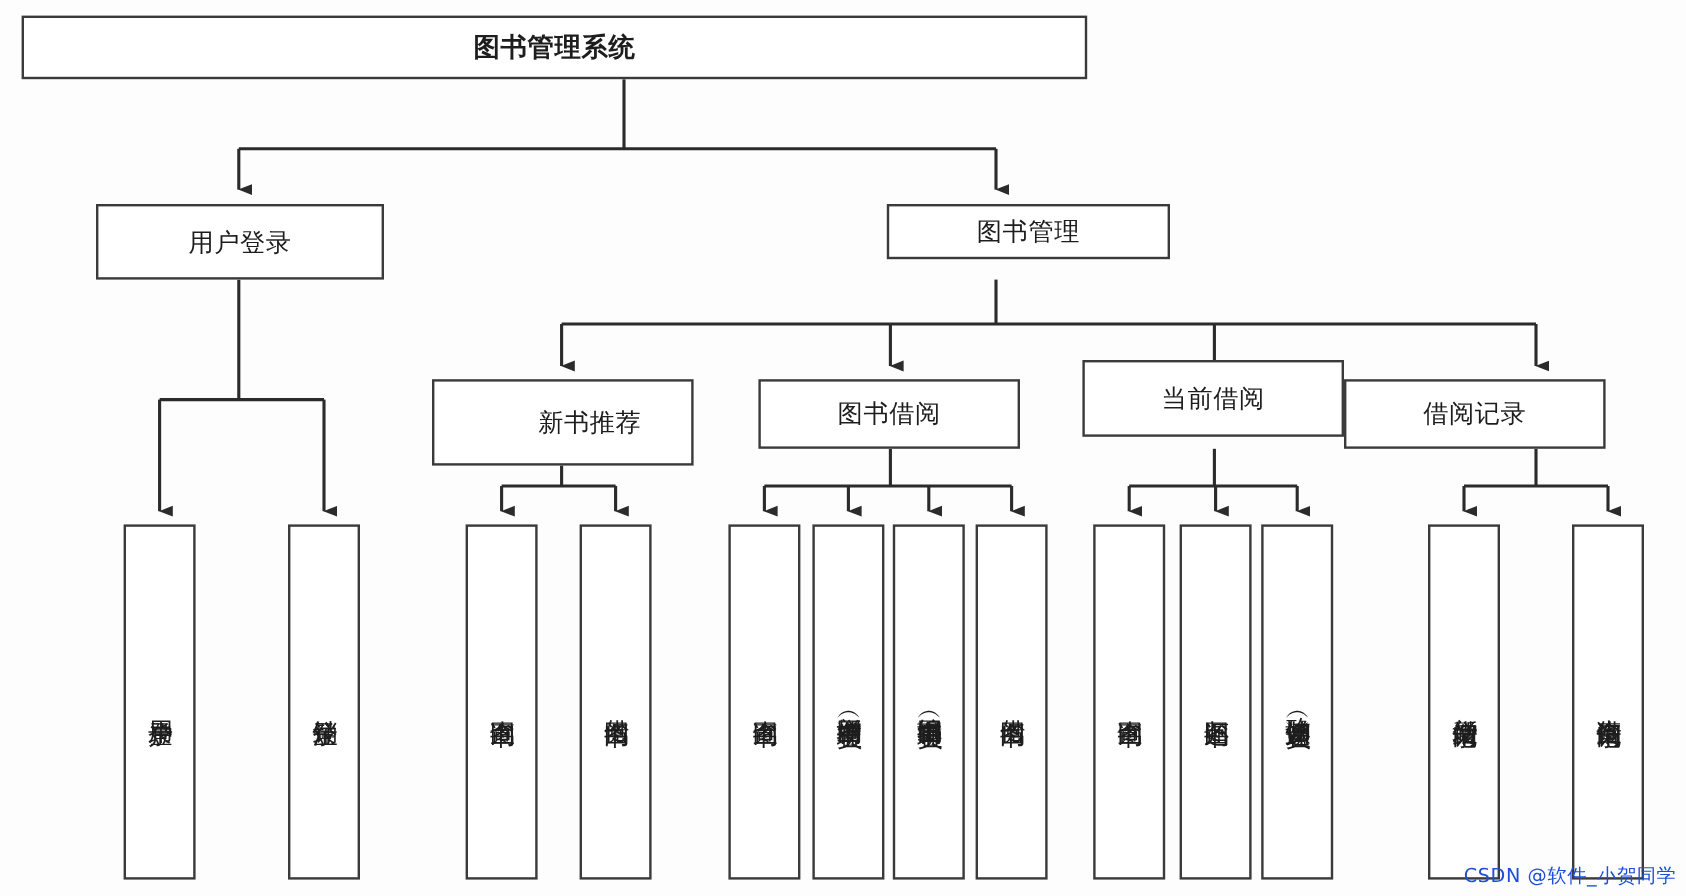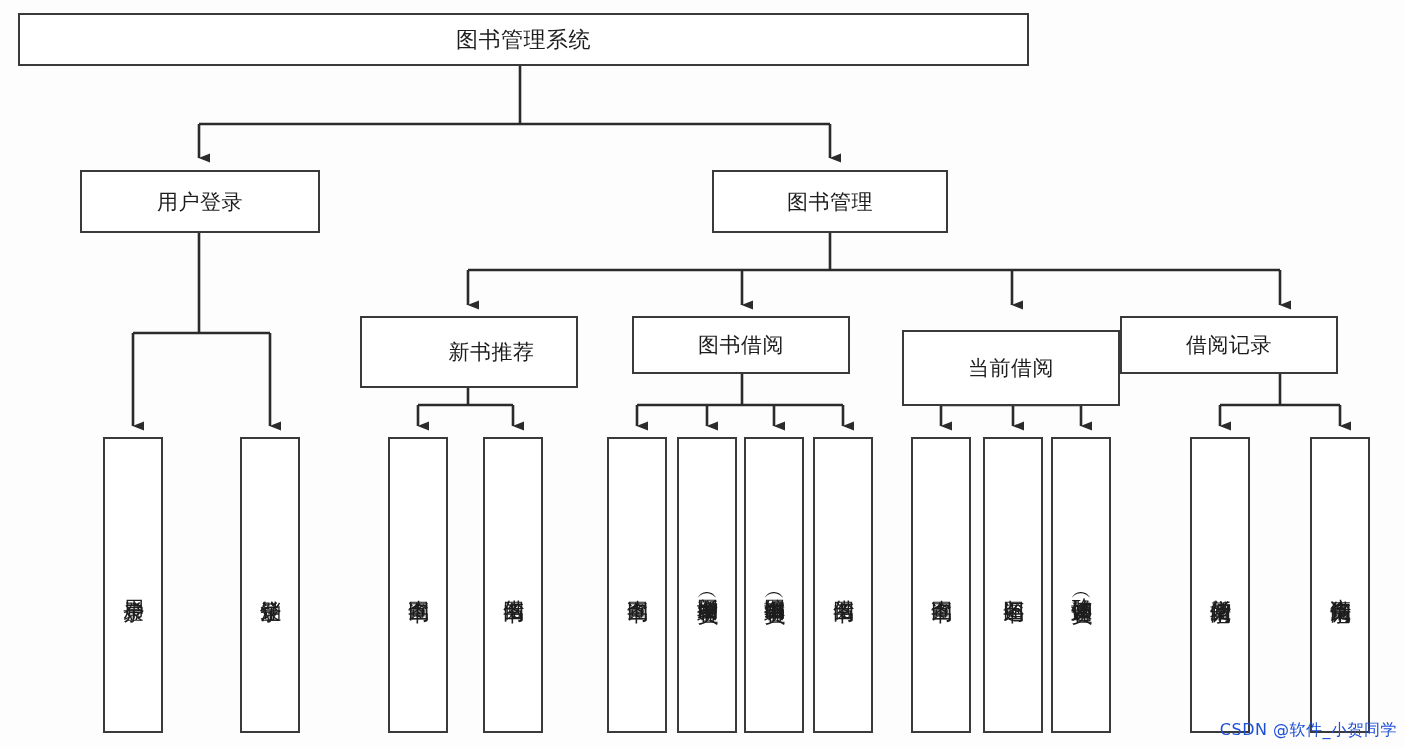--- a/index.html
+++ b/index.html
@@ -102,38 +102,38 @@
       <path d="M1013,405 L1013,426" marker-end="url(#ah)"></path>
       <path d="M1081,405 L1081,426" marker-end="url(#ah)"></path>
 
       <path d="M1280,374 L1280,405"></path>
       <path d="M1220,405 L1340,405"></path>
       <path d="M1220,405 L1220,426" marker-end="url(#ah)"></path>
       <path d="M1340,405 L1340,426" marker-end="url(#ah)"></path>
     </g>
   </svg>
 
-  <div class="node h root" id="n-root" style="left: 18px; top: 13px; width: 1011px; height: 53px;">
+  <div class="node h root" id="n-root" style="left: 18px; top: 13px; width: 888px; height: 53px; font-weight: bold;">
     <span>图书管理系统</span>
   </div>
 
   <div class="node h" id="n-l1-0" style="left: 80px; top: 170px; width: 240px; height: 63px;">
     <span>用户登录</span>
   </div>
-  <div class="node h" id="n-l1-1" style="left: 712px; top: 170px; width: 236px; height: 63px;">
+  <div class="node h" id="n-l1-1" style="left: 739px; top: 170px; width: 236px; height: 46px;">
     <span>图书管理</span>
   </div>
 
   <div class="node h" id="n-l2-0" style="left: 360px; top: 316px; width: 218px; height: 72px; padding-left: 45px;">
     <span>新书推荐</span>
   </div>
   <div class="node h" id="n-l2-1" style="left: 632px; top: 316px; width: 218px; height: 58px;">
     <span>图书借阅</span>
   </div>
-  <div class="node h" id="n-l2-2" style="left: 902px; top: 330px; width: 218px; height: 76px;">
+  <div class="node h" id="n-l2-2" style="left: 902px; top: 300px; width: 218px; height: 64px;">
     <span>当前借阅</span>
   </div>
   <div class="node h" id="n-l2-3" style="left: 1120px; top: 316px; width: 218px; height: 58px;">
     <span>借阅记录</span>
   </div>
 
   <div class="node v" id="n-lf-0" style="left: 103px; top: 437px; width: 60px; height: 296px;">
     <span class="vtxt">用户登录</span>
   </div>
   <div class="node v" id="n-lf-1" style="left: 240px; top: 437px; width: 60px; height: 296px;">

